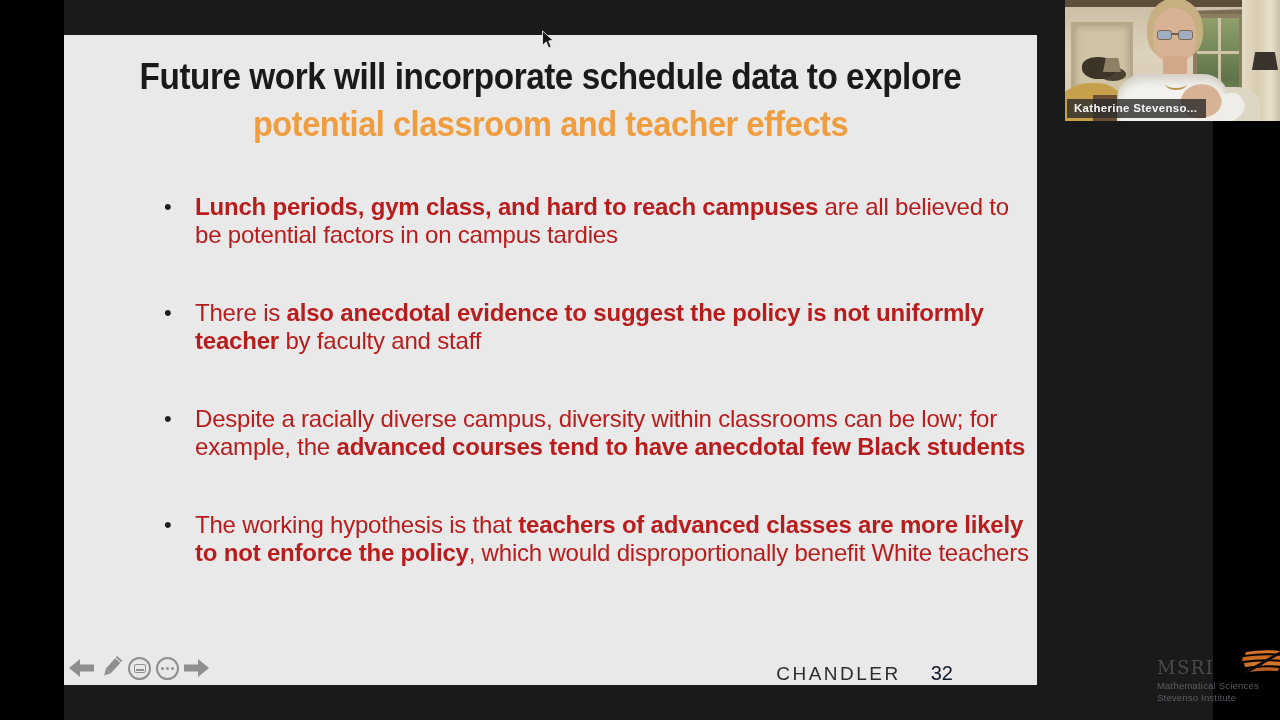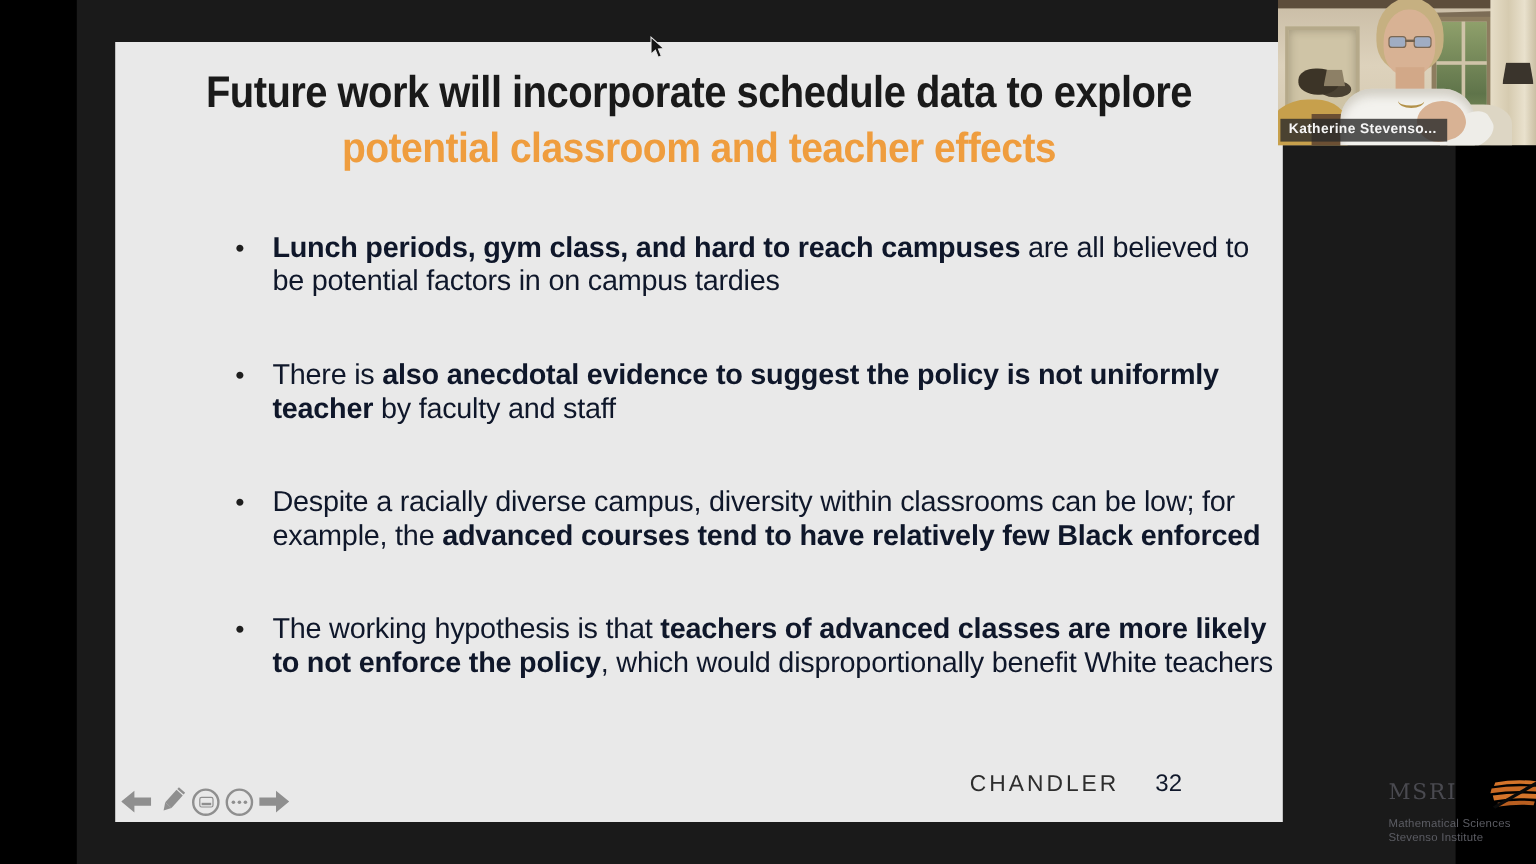--- a/index.html
+++ b/index.html
@@ -4,41 +4,41 @@
 <style>
   * { margin:0; padding:0; box-sizing:border-box; }
   html,body { width:1280px; height:720px; overflow:hidden; background:#000; }
   .screen { position:relative; width:1280px; height:720px; background:#000;
             font-family:"Liberation Sans",sans-serif; }
 
   
   .slide-window { position:absolute; left:64px; top:0; width:1149px; height:720px;
                   background:#1a1a1a; }
   .slide { position:absolute; left:0; top:35px; width:973px; height:650px;
-           background:#e9e9e9; overflow:hidden;margin-left:32px; }
+           background:#e9e9e9; overflow:hidden; }
 
   
   .title-block { margin-top:18px; text-align:center; }
   .title-line1 { font-size:37px; font-weight:bold; color:#1a1a1a; white-space:nowrap;
                  letter-spacing:-0.5px; line-height:48px; transform:scaleX(.90);
                  transform-origin:50% 50%; }
   .title-line2 { font-size:35px; font-weight:bold; color:var(--accent,#ef9d3e);
                  white-space:nowrap; letter-spacing:-0.5px; line-height:46px;
                  transform:scaleX(.93); transform-origin:50% 50%; }
 
   
   .bullets { list-style:none; margin:46px 0 0 0; padding:0 0 0 100px; }
   .bullets li { display:flex; margin-bottom:51px; }
   .marker { width:31px; flex:none; font-size:22px; color:#1e1e1e; padding-top:1px; }
-  .btext { font-size:24px; color:#0f172a; line-height:27.5px; max-width:930px;
+  .btext { font-size:24px; color:#b91c1c; line-height:27.5px; max-width:930px;
            letter-spacing:-0.2px; }
   .btext .b { font-weight:bold; }
 
   
-  .slide-footer { position:absolute; right:84px; bottom:20px; display:flex;
+  .slide-footer { position:absolute; right:84px; bottom:0; display:flex;
                   align-items:baseline; }
   .footer-author { font-size:19px; letter-spacing:2.5px; color:#2d2d2d; }
   .footer-num { font-size:20px; color:#0f172a; margin-left:30px; }
 
   
   .toolbar { position:absolute; left:5px; bottom:4px; display:flex; align-items:center;
              gap:5px; }
   .tb { display:flex; align-items:center; justify-content:center; }
   .tb-circle { width:23px; height:23px; border:2px solid #8f8f8f; border-radius:50%; }
   .mini-screen { width:12px; height:9px; border:1.5px solid #8f8f8f; border-radius:2px;
@@ -99,21 +99,21 @@
   .hand { position:absolute; left:116px; top:84px; width:40px; height:34px;
            background:#d8b294; border-radius:45% 55% 40% 50%; transform:rotate(-18deg); }
   .sleeve { position:absolute; left:138px; top:96px; width:42px; height:28px;
            background:#eeede8; border-radius:40%; transform:rotate(-30deg); }
   .name-label { position:absolute; left:2px; bottom:3px; background:rgba(42,42,42,.8);
            color:#f5f5f5; font-size:11.5px; font-weight:bold; letter-spacing:.3px;
            padding:3px 9px 4px 7px; white-space:nowrap;margin-top:13px; }
 
   
   .msri { position:absolute; left:1157px; top:650px; width:112px; }
-  .msri-row { display:flex; align-items:flex-start;gap:24px; }
+  .msri-row { display:flex; align-items:flex-end;gap:24px; }
   .msri-acronym { font-family:"DejaVu Serif",serif; font-size:18px; letter-spacing:1.5px;
                   color:#4a4a50; line-height:22px; }
   .msri-emblem { margin-left:2px; margin-top:-1px; }
   .msri-sub { font-size:9.5px; font-weight:normal; color:#5c5d64; line-height:11px;
               letter-spacing:.2px; white-space:nowrap; margin-top:1px; }
 
   
   .cursor { position:absolute; left:541px; top:30px; }
 </style>
 </head>
@@ -133,21 +133,21 @@
           <li>
             <span class="marker">•</span>
             <span class="btext"><span class="b">Lunch periods, gym class, and hard to reach campuses</span><span> are all believed to be potential factors in on campus tardies</span></span>
           </li>
           <li>
             <span class="marker">•</span>
             <span class="btext"><span>There is </span><span class="b">also anecdotal evidence to suggest the policy is not uniformly teacher</span><span> by faculty and staff</span></span>
           </li>
           <li>
             <span class="marker">•</span>
-            <span class="btext"><span>Despite a racially diverse campus, diversity within classrooms can be low; for example, the </span><span class="b">advanced courses tend to have relatively few Black enforced</span></span>
+            <span class="btext"><span>Despite a racially diverse campus, diversity within classrooms can be low; for example, the </span><span class="b">advanced courses tend to have anecdotal few Black students</span></span>
           </li>
           <li>
             <span class="marker">•</span>
             <span class="btext"><span>The working hypothesis is that </span><span class="b">teachers of advanced classes are more likely to not enforce the policy</span><span>, which would disproportionally benefit White teachers</span></span>
           </li>
         </ul>
 
       <div class="slide-footer">
         <span class="footer-author">CHANDLER</span>
         <span class="footer-num">32</span>

